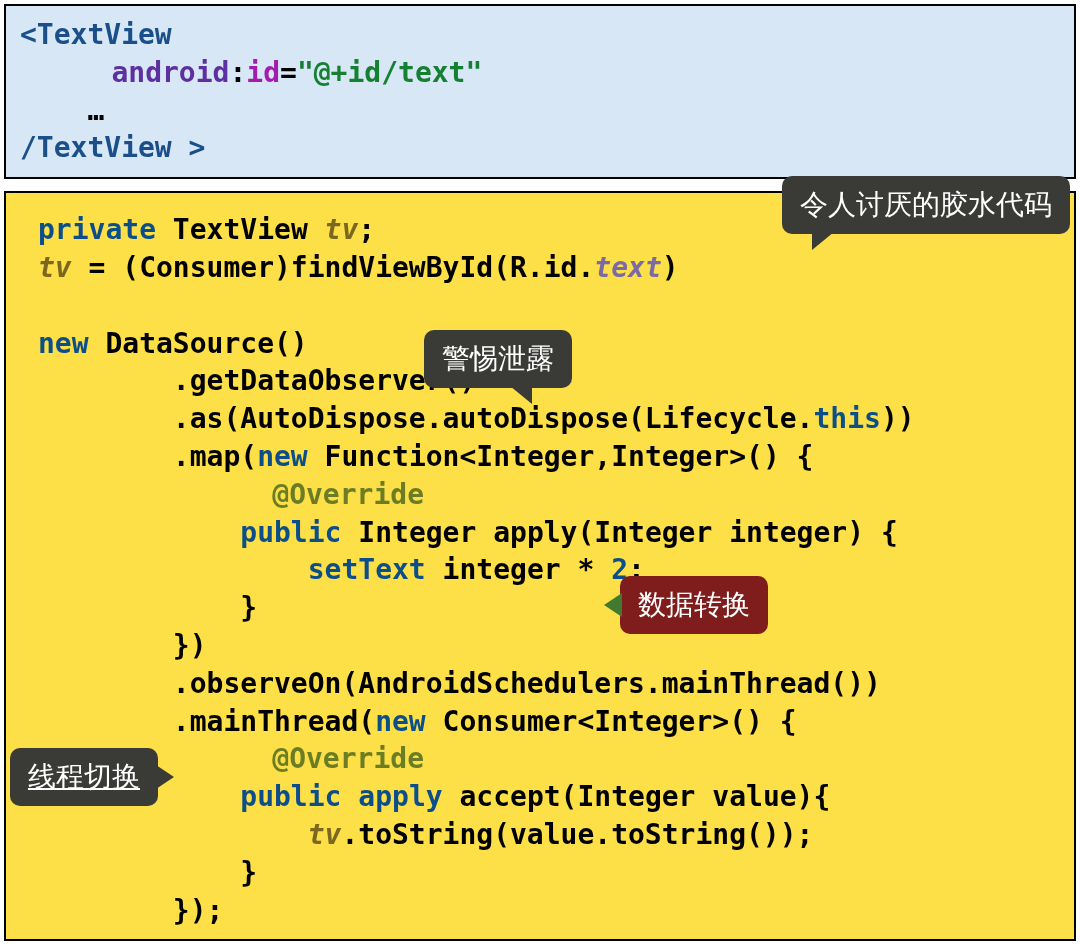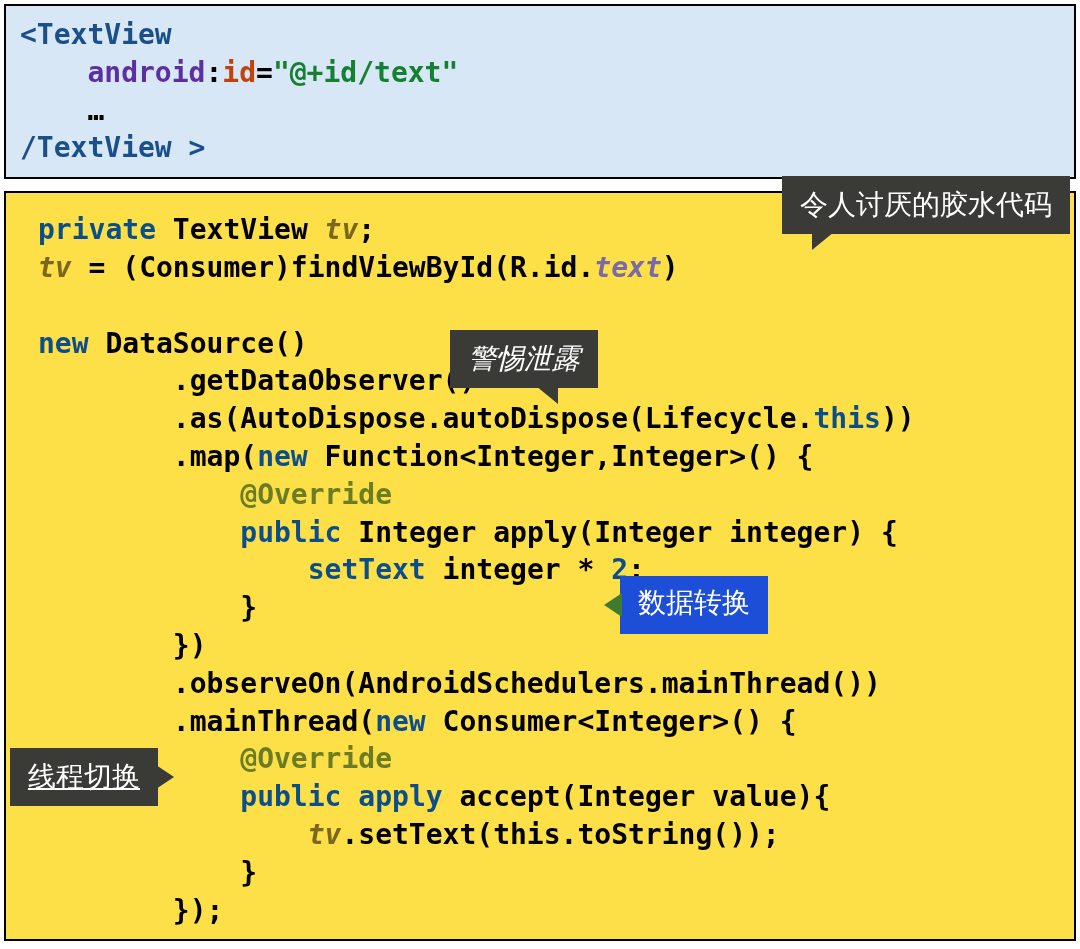--- a/index.html
+++ b/index.html
@@ -22,51 +22,51 @@
   .java-block {
     background: #fde047;
     border: 2px solid #000;
     margin: 0 4px 4px 4px;
     padding: 18px 14px 14px 32px;
     position: relative;
     height: 750px;
   }
   pre { white-space: pre; font-family: inherit; font-weight: 600; }
   .t-tag { color: #1a4f8a; }
-  .t-ns { color: #5d2fa0; }
-  .t-id { color: #c2410c; }
+  .t-ns { color: #5d2fa0; margin-left: 24px; }
+  .t-id { color: #a21caf; }
   .t-str { color: #157f32; }
   .t-kw { color: #0b4e8a; }
   .t-num { color: #0b4e8a; }
   .t-italic { font-style: italic; color: #7a6aa5; text-align: center; }
-  .t-ann { color: #6b7c24; }
+  .t-ann { color: #6b7c24; margin-left: 32px; }
   .t-field { color: #7c671f; font-style: italic; }
 
   .file-icon {
     position: absolute;
     right: 14px;
     width: 120px;
     height: 140px;
   }
   .file-icon.xml-pos { top: 8px; }
   .file-icon.java-pos { bottom: 8px; }
   .file-icon svg { width: 100%; height: 100%; }
 
   .bubble {
     position: absolute;
     color: #fff;
     font-family: "PingFang SC", "Microsoft YaHei", sans-serif;
     font-weight: 400;
     font-size: 28px;
     padding: 10px 18px;
-    border-radius: 0;
+    border-radius: 10px;
     z-index: 5;
   }
   .bubble.dark { background: #3a3a36; }
-  .bubble.green { background: #1d4ed8; font-family: Liberation Mono, monospace; }
+  .bubble.green { background: #7f1d1d; }
   .bubble .tail {
     position: absolute;
     width: 0; height: 0;
   }
   .bubble .tail.bottom-left {
     bottom: -16px; left: 30px;
     border-left: 0 solid transparent;
     border-right: 22px solid transparent;
     border-top: 18px solid currentColor;
   }
@@ -88,21 +88,21 @@
     transform: translateY(-50%);
     border-top: 12px solid transparent;
     border-bottom: 12px solid transparent;
     border-left: 18px solid currentColor;
   }
   .bubble.dark .tail { color: #3a3a36; }
   .bubble.green .tail { color: #3f7a30; }
 
   
   .b1 { top: 176px; right: 10px; }
-  .b2 { top: 330px; left: 450px; font-style: italic; }
+  .b2 { top: 330px; left: 424px; }
   .b3 { top: 576px; left: 620px; }
   .b4 { top: 748px; left: 10px; text-decoration: underline; }
 </style>
 </head>
 <body>
 
 <div class="xml-block">
 <pre><span class="t-tag">&lt;</span><span class="t-tag">TextView</span>
     <span class="t-ns">android</span><span>:</span><span class="t-id">id</span><span>=</span><span class="t-str">"@+id/text"</span>
 <span>    …</span>
@@ -120,21 +120,21 @@
 <span>        .map(</span><span class="t-kw">new</span><span> Function&lt;Integer,Integer&gt;() {</span>
 <span>            </span><span class="t-ann">@Override</span>
 <span>            </span><span class="t-kw">public</span><span> Integer apply(Integer integer) {</span>
 <span>                </span><span class="t-kw">setText</span><span> integer * </span><span class="t-num">2</span><span>;</span>
 <span>            }</span>
 <span>        })</span>
 <span>        .observeOn(AndroidSchedulers.mainThread())</span>
 <span>        .mainThread(</span><span class="t-kw">new</span><span> Consumer&lt;Integer&gt;() {</span>
 <span>            </span><span class="t-ann">@Override</span>
 <span>            </span><span class="t-kw">public</span><span> </span><span class="t-kw">apply</span><span> accept(Integer value){</span>
-<span>                </span><span class="t-field">tv</span><span>.setText(this.toString());</span>
+<span>                </span><span class="t-field">tv</span><span>.toString(value.toString());</span>
 <span>            }</span>
 <span>        });</span></pre>
 
 </div>
 
 <div class="bubble dark b1">
   <span>令人讨厌的胶水代码</span>
   <span class="tail bottom-left"></span>
 </div>
 

